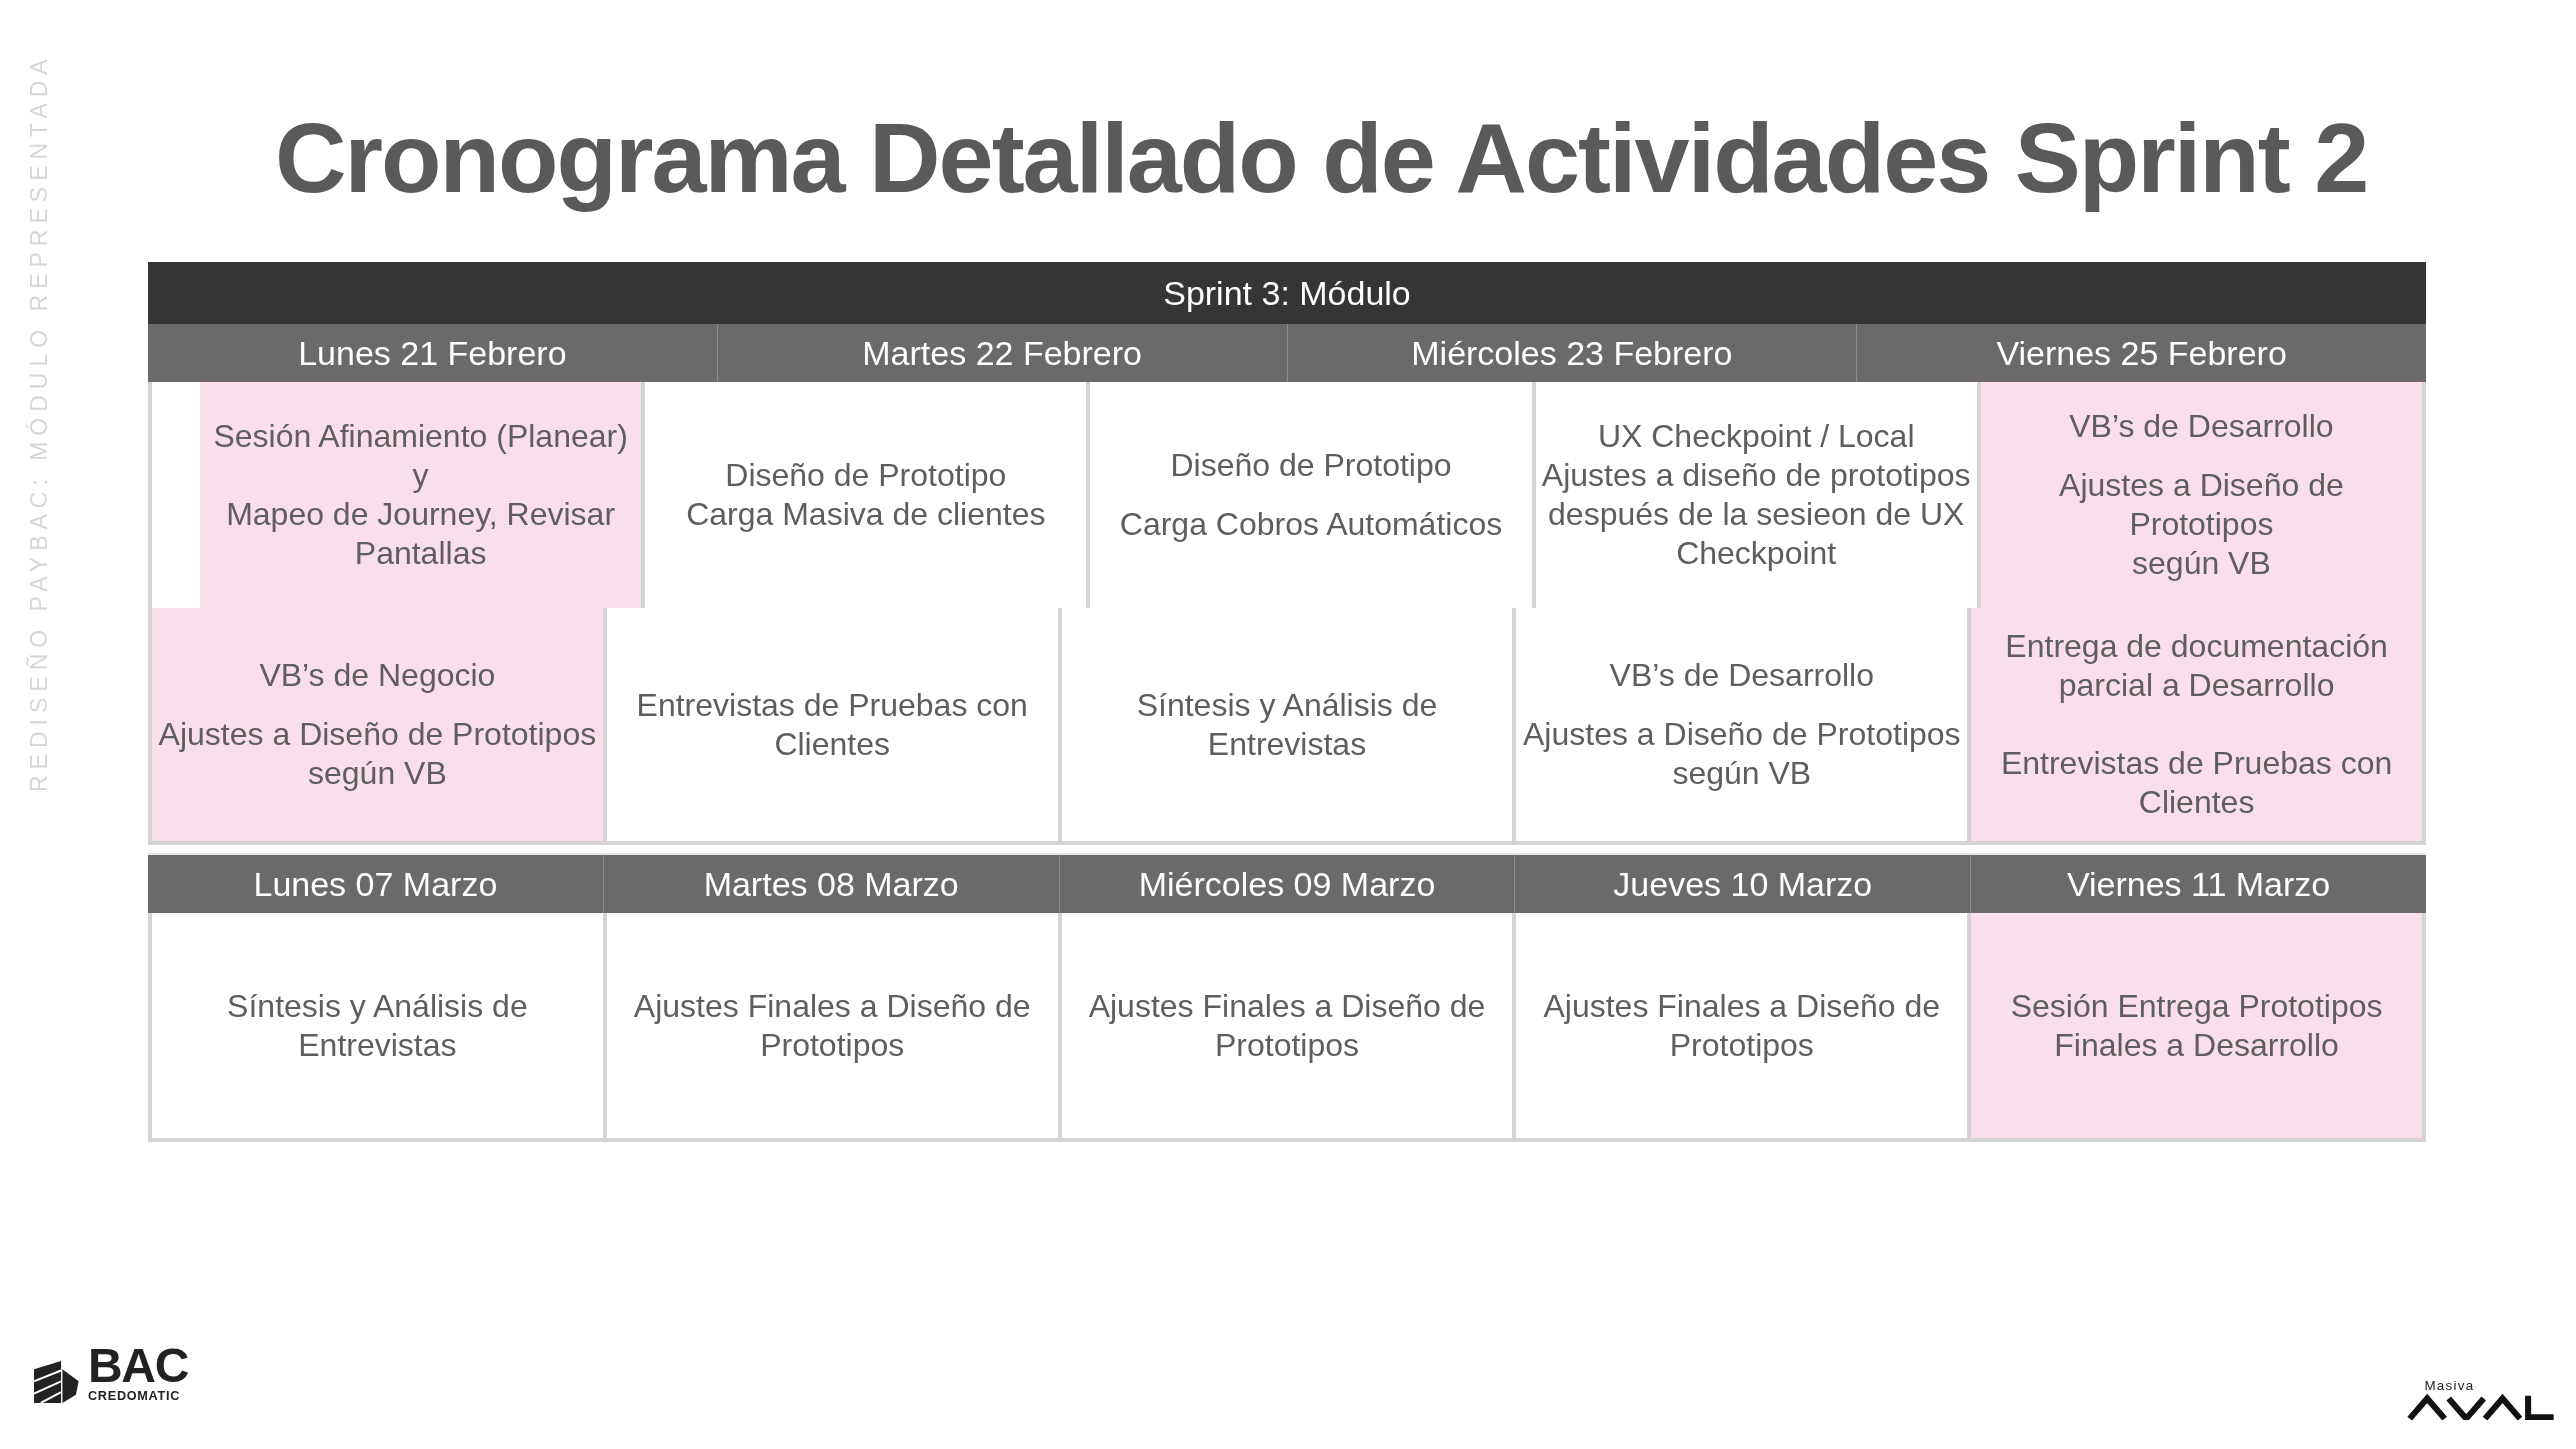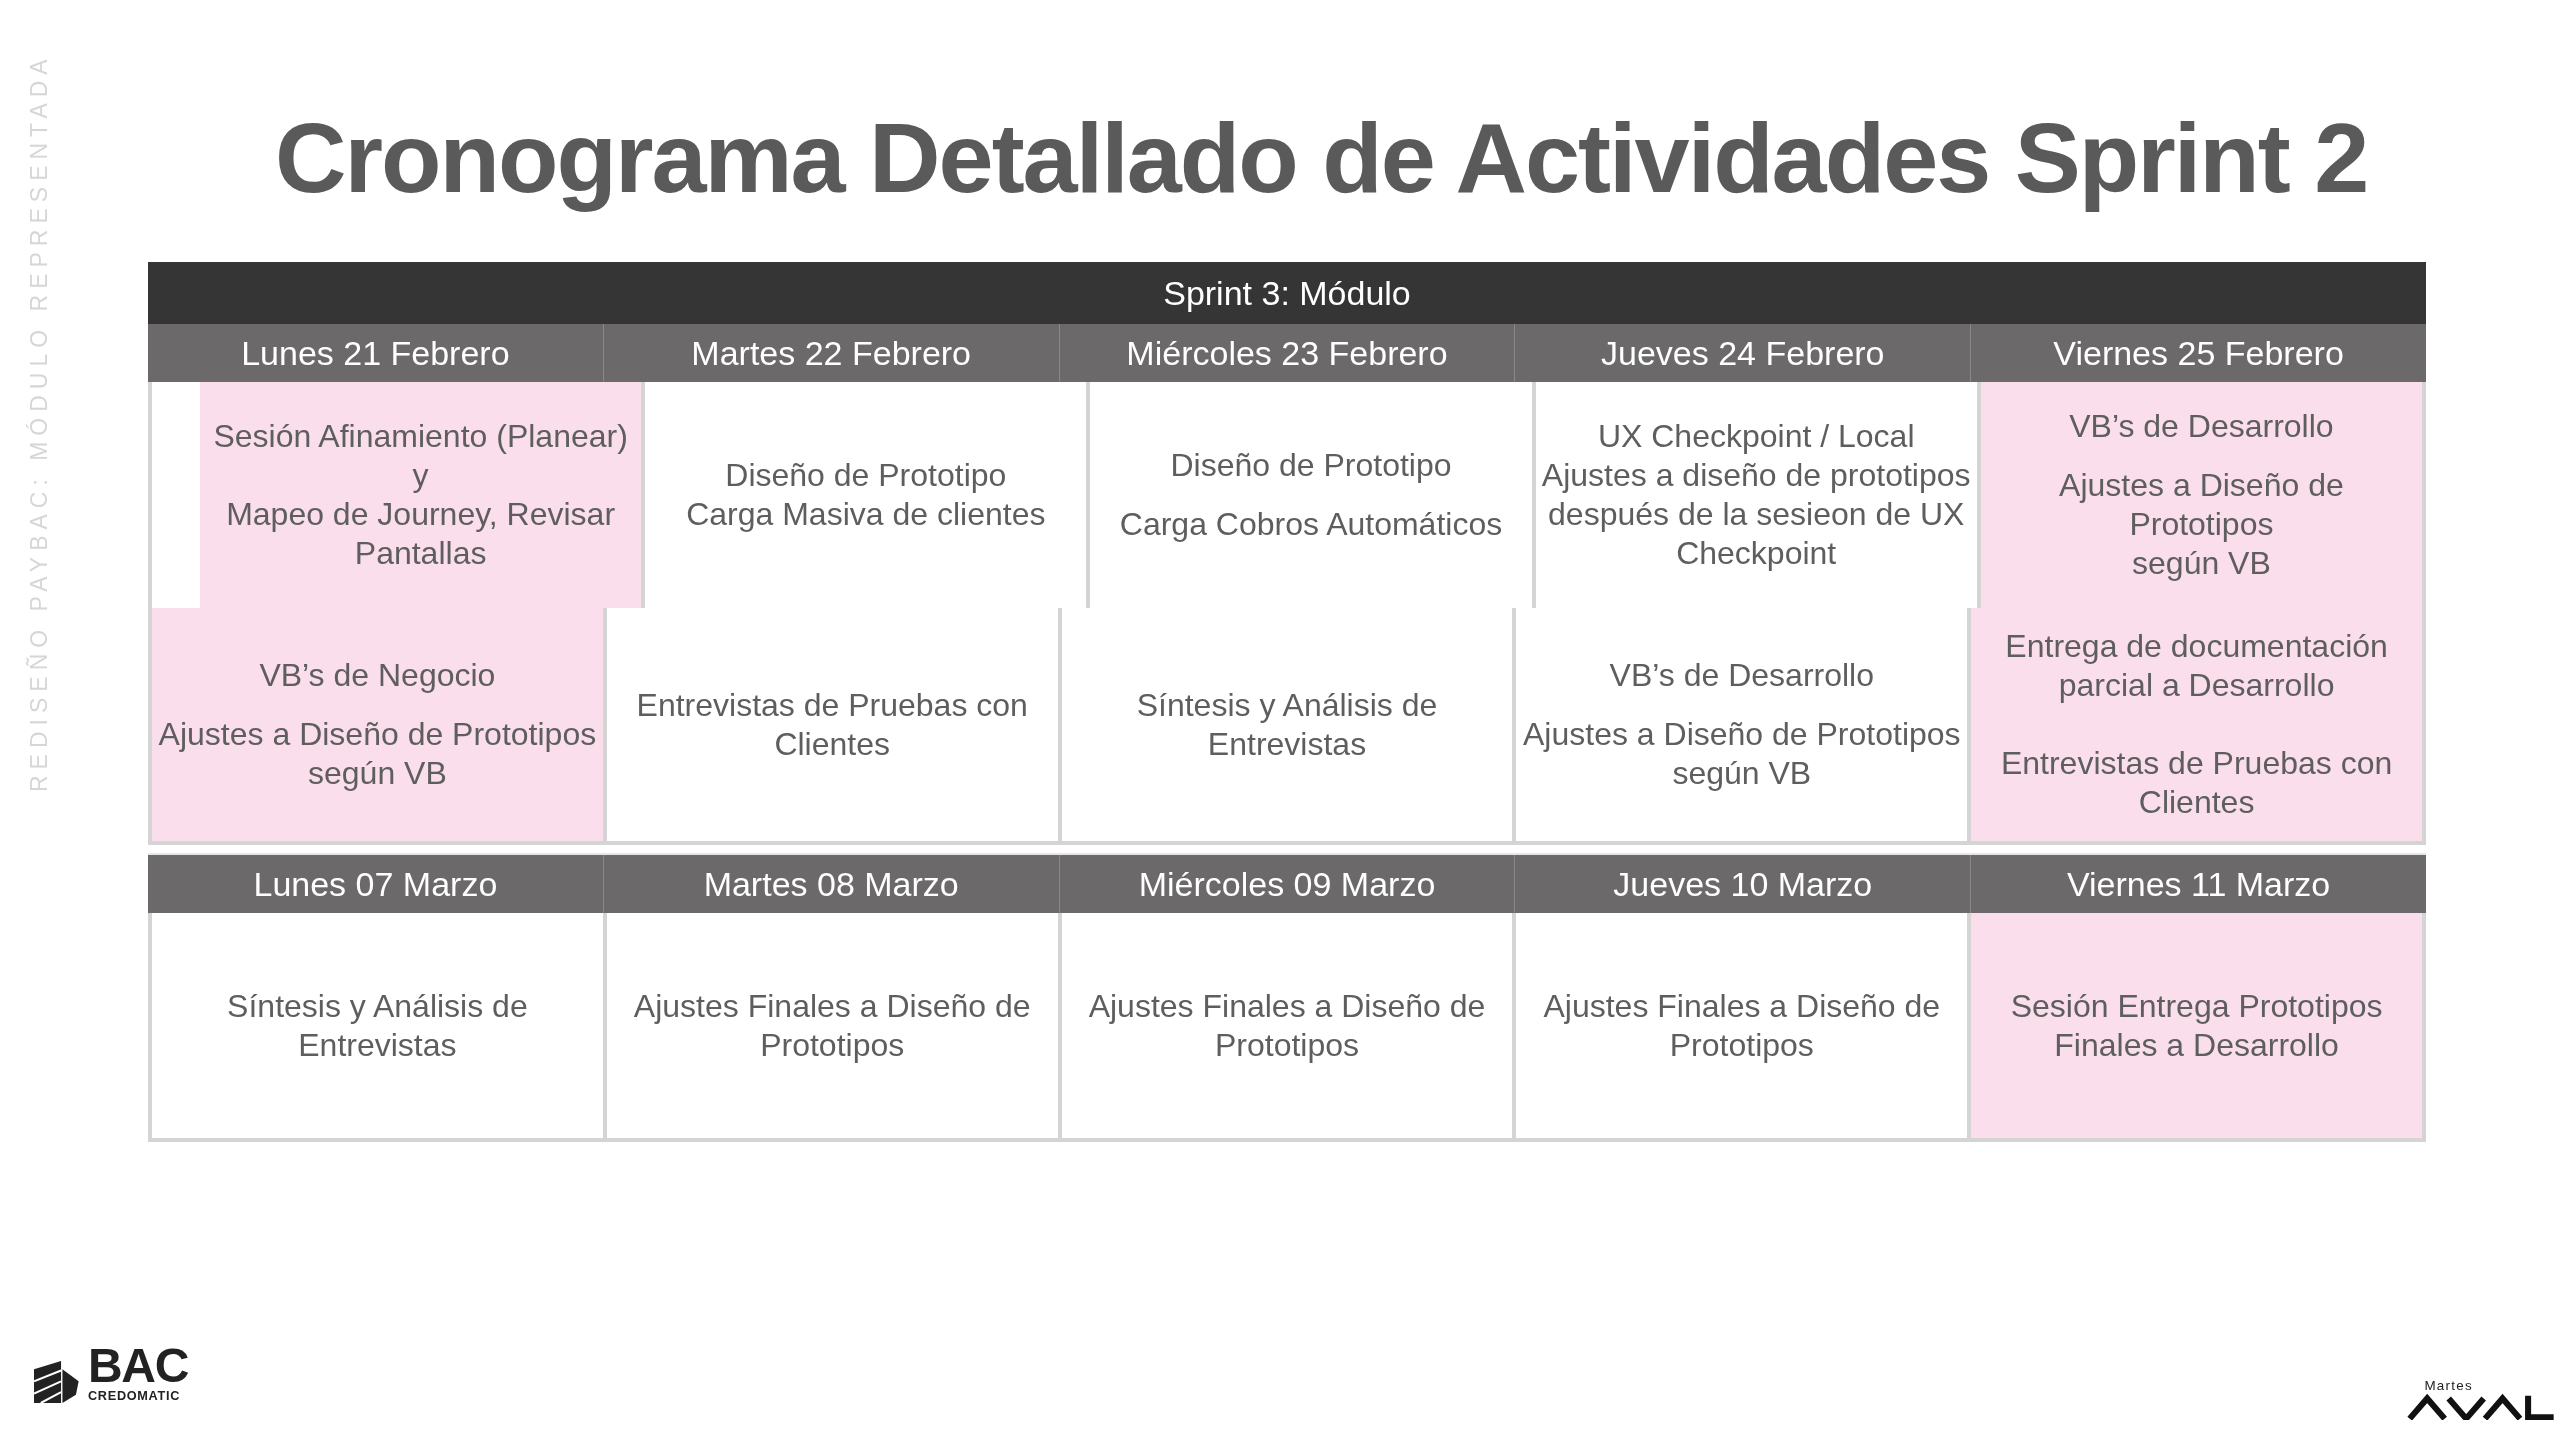--- a/index.html
+++ b/index.html
@@ -36,21 +36,20 @@
 
 <div class="table">
   <div class="sprint-header">Sprint 3: Módulo</div>
 
   <div id="weeks">
       <div class="row-block">
         <div class="day-row">
           <div class="hdr">Lunes 21 Febrero</div>
           <div class="hdr">Martes 22 Febrero</div>
           <div class="hdr">Miércoles 23 Febrero</div>
-          <div class="hdr">Jueves 24 Febrero</div>
           <div class="hdr">Viernes 25 Febrero</div>
         </div>
         <div class="content-row" style="height: 226px; padding-left: 48px;">
           <div class="cell pink">
             <span class="line">Sesión Afinamiento (Planear) y</span>
             <span class="line">Mapeo de Journey, Revisar</span>
             <span class="line">Pantallas</span>
           </div>
           <div class="cell">
             <span class="line">Diseño de Prototipo</span>
@@ -150,21 +149,21 @@
     <line x1="0" y1="48" x2="40" y2="30" stroke="#fff" stroke-width="3"></line>
     <line x1="10" y1="62" x2="40" y2="46" stroke="#fff" stroke-width="3"></line>
   </svg>
   <div class="bac-text">
     <span class="bac-big">BAC</span>
     <span class="bac-small">CREDOMATIC</span>
   </div>
 </div>
 
 <div class="logo-aval">
-  <div class="grupo">Martes</div>
+  <div class="grupo">Masiva</div>
   <svg width="148" height="27" viewBox="0 0 220 40">
     <polyline points="4,38 30,8 56,38" fill="none" stroke="#111" stroke-width="9"></polyline>
     <polyline points="62,8 88,38 114,8" fill="none" stroke="#111" stroke-width="9"></polyline>
     <polyline points="116,38 142,8 168,38" fill="none" stroke="#111" stroke-width="9"></polyline>
     <polyline points="180,4 180,36 218,36" fill="none" stroke="#111" stroke-width="9"></polyline>
   </svg>
 </div>
 
 
 </body></html>

